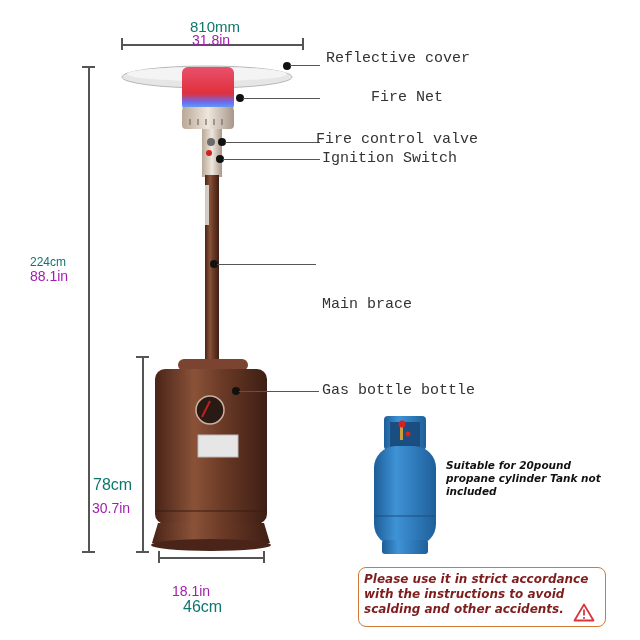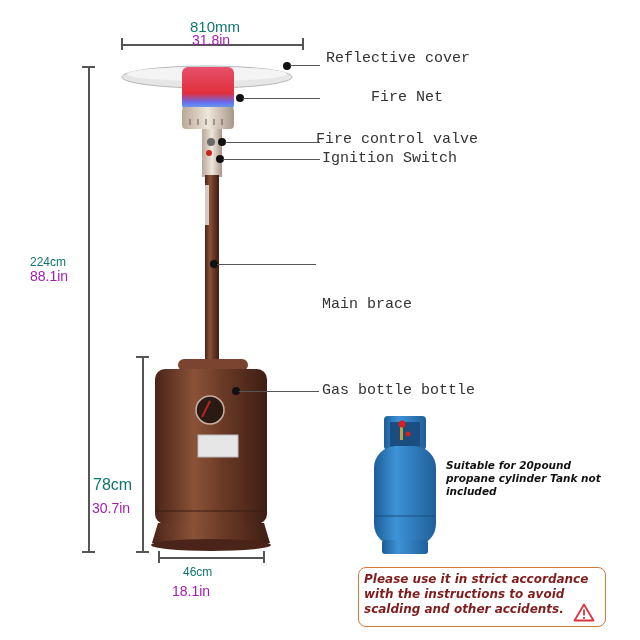--- a/index.html
+++ b/index.html
@@ -31,21 +31,21 @@
 
 <div class="abs line" style="left:142px;top:356px;width:1.5px;height:196px;"></div>
 <div class="abs line" style="left:136px;top:356px;width:13px;height:1.5px;"></div>
 <div class="abs line" style="left:136px;top:551px;width:13px;height:1.5px;"></div>
 <div class="abs dim-cm" style="left:93px;top:476px;font-size:16px;">78cm</div>
 <div class="abs dim-in" style="left:92px;top:500px;">30.7in</div>
 
 <div class="abs line" style="left:158px;top:557px;width:106px;height:1.5px;"></div>
 <div class="abs line" style="left:158px;top:551px;width:1.5px;height:12px;"></div>
 <div class="abs line" style="left:263px;top:551px;width:1.5px;height:12px;"></div>
-<div class="abs dim-cm" style="left:183px;top:565px;font-size:12px;">46cm</div>
+<div class="abs dim-cm" style="left:183px;top:598px;font-size:16px;">46cm</div>
 <div class="abs dim-in" style="left:172px;top:583px;text-align:right;">18.1in</div>
 
 <svg class="abs" style="left:110px;top:55px;" width="210" height="500" viewBox="0 0 210 500">
   <defs>
     <linearGradient id="bronze" x1="0" x2="1" y1="0" y2="0">
       <stop offset="0" stop-color="#4a2418"></stop>
       <stop offset="0.35" stop-color="#8a5238"></stop>
       <stop offset="0.6" stop-color="#6b3a26"></stop>
       <stop offset="1" stop-color="#3e1e14"></stop>
     </linearGradient>

